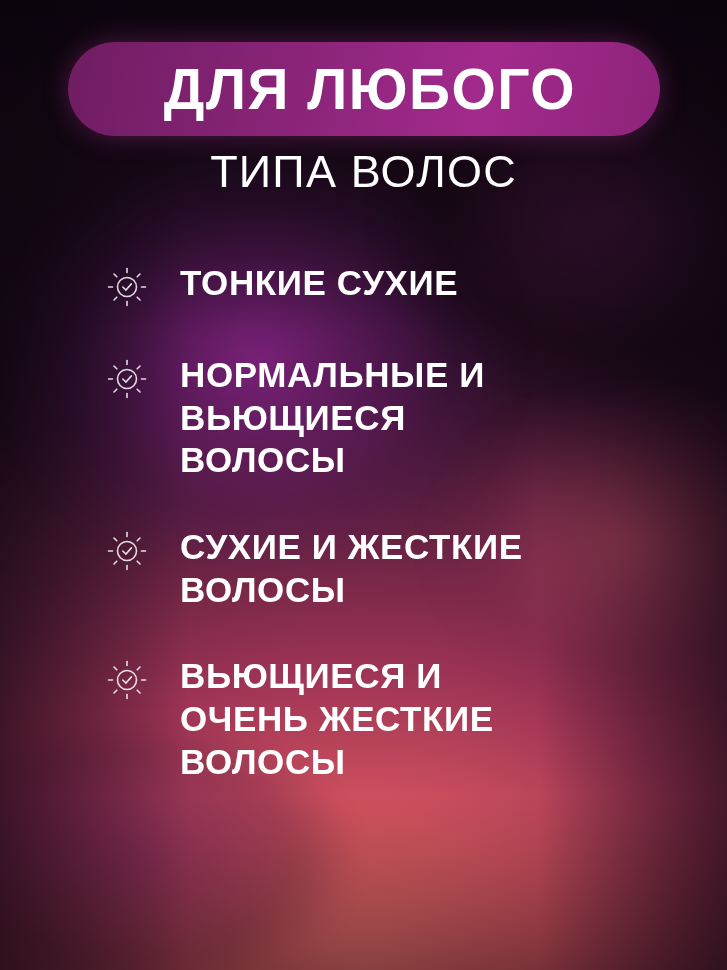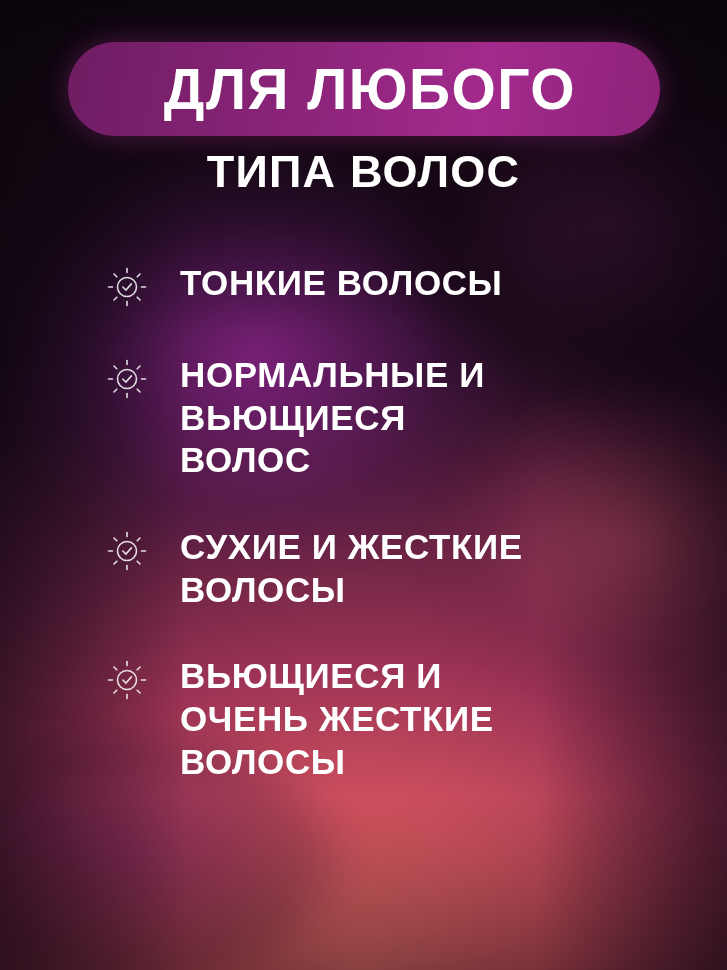--- a/index.html
+++ b/index.html
@@ -101,21 +101,21 @@
   }
 
   .subtitle {
     position: absolute;
     left: 0;
     right: 0;
     top: 148px;
     text-align: center;
     color: #ffffff;
     font-size: 45px;
-    font-weight: bold;
+    font-weight: normal;
     letter-spacing: 1.2px;
     line-height: 1.05;
   }
 
   .list {
     position: absolute;
     left: 104px;
     top: 262px;
     width: 560px;
   }
@@ -174,41 +174,41 @@
             <line x1="23" y1="8.5" x2="23" y2="4.5"></line>
             <line x1="23" y1="41.5" x2="23" y2="37.5"></line>
             <line x1="8.5" y1="23" x2="4.5" y2="23"></line>
             <line x1="41.5" y1="23" x2="37.5" y2="23"></line>
             <line x1="12.8" y1="12.8" x2="10.0" y2="10.0"></line>
             <line x1="33.2" y1="33.2" x2="36.0" y2="36.0"></line>
             <line x1="33.2" y1="12.8" x2="36.0" y2="10.0"></line>
             <line x1="12.8" y1="33.2" x2="10.0" y2="36.0"></line>
           </svg>
         </span>
-        <span class="item-label">ТОНКИЕ ВОЛОСЫ</span>
+        <span class="item-label">ТОНКИЕ СУХИЕ</span>
       </div>
 
       <div class="list-item">
         <span class="bullet-icon">
           <svg width="46" height="46" viewBox="0 0 46 46" fill="none" stroke="#ffffff" stroke-width="1.6" stroke-linecap="round">
             <circle cx="23" cy="23" r="9.5"></circle>
             <polyline points="18.8,23 21.9,26.1 27.4,19.9" fill="none"></polyline>
             <line x1="23" y1="8.5" x2="23" y2="4.5"></line>
             <line x1="23" y1="41.5" x2="23" y2="37.5"></line>
             <line x1="8.5" y1="23" x2="4.5" y2="23"></line>
             <line x1="41.5" y1="23" x2="37.5" y2="23"></line>
             <line x1="12.8" y1="12.8" x2="10.0" y2="10.0"></line>
             <line x1="33.2" y1="33.2" x2="36.0" y2="36.0"></line>
             <line x1="33.2" y1="12.8" x2="36.0" y2="10.0"></line>
             <line x1="12.8" y1="33.2" x2="10.0" y2="36.0"></line>
           </svg>
         </span>
         <span class="item-label">НОРМАЛЬНЫЕ И
 ВЬЮЩИЕСЯ
-ВОЛОС</span>
+ВОЛОСЫ</span>
       </div>
 
       <div class="list-item">
         <span class="bullet-icon">
           <svg width="46" height="46" viewBox="0 0 46 46" fill="none" stroke="#ffffff" stroke-width="1.6" stroke-linecap="round">
             <circle cx="23" cy="23" r="9.5"></circle>
             <polyline points="18.8,23 21.9,26.1 27.4,19.9" fill="none"></polyline>
             <line x1="23" y1="8.5" x2="23" y2="4.5"></line>
             <line x1="23" y1="41.5" x2="23" y2="37.5"></line>
             <line x1="8.5" y1="23" x2="4.5" y2="23"></line>

